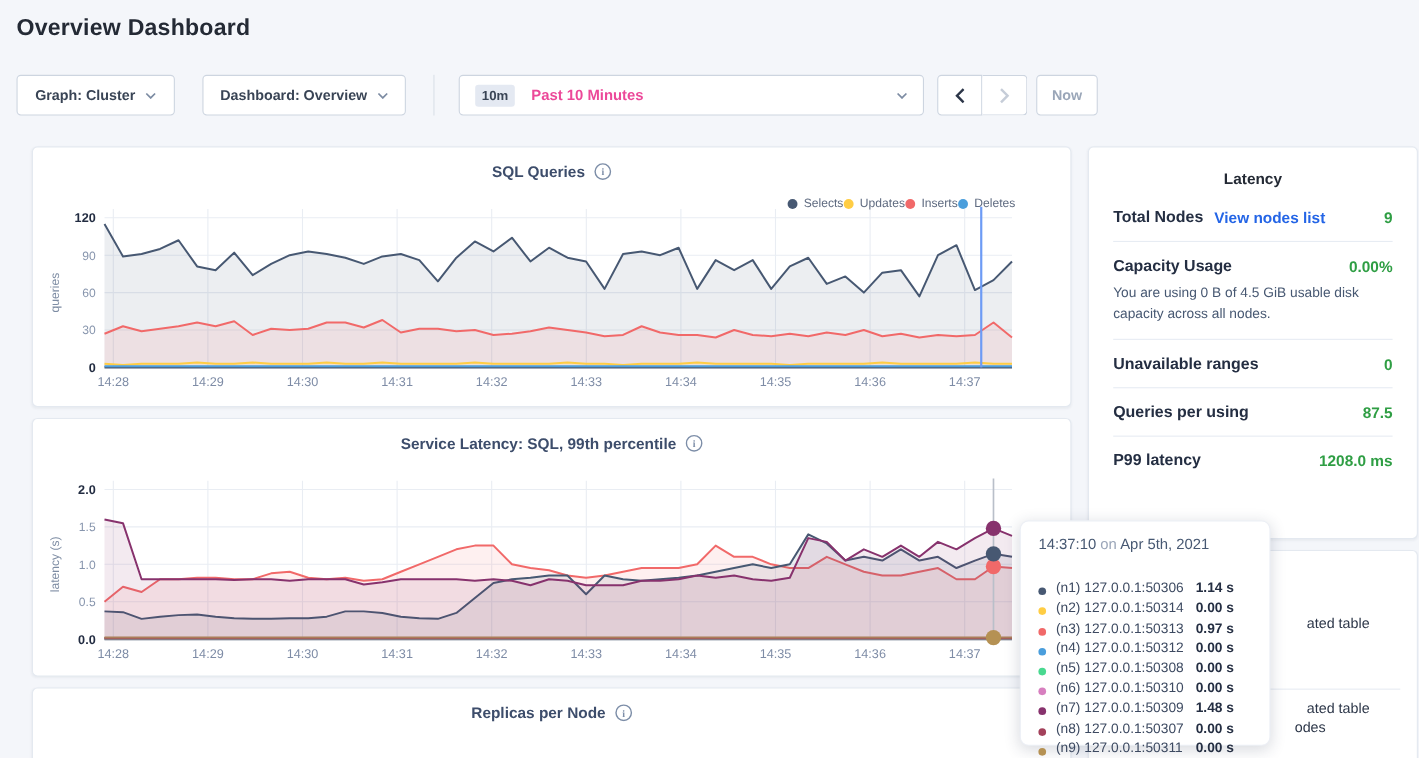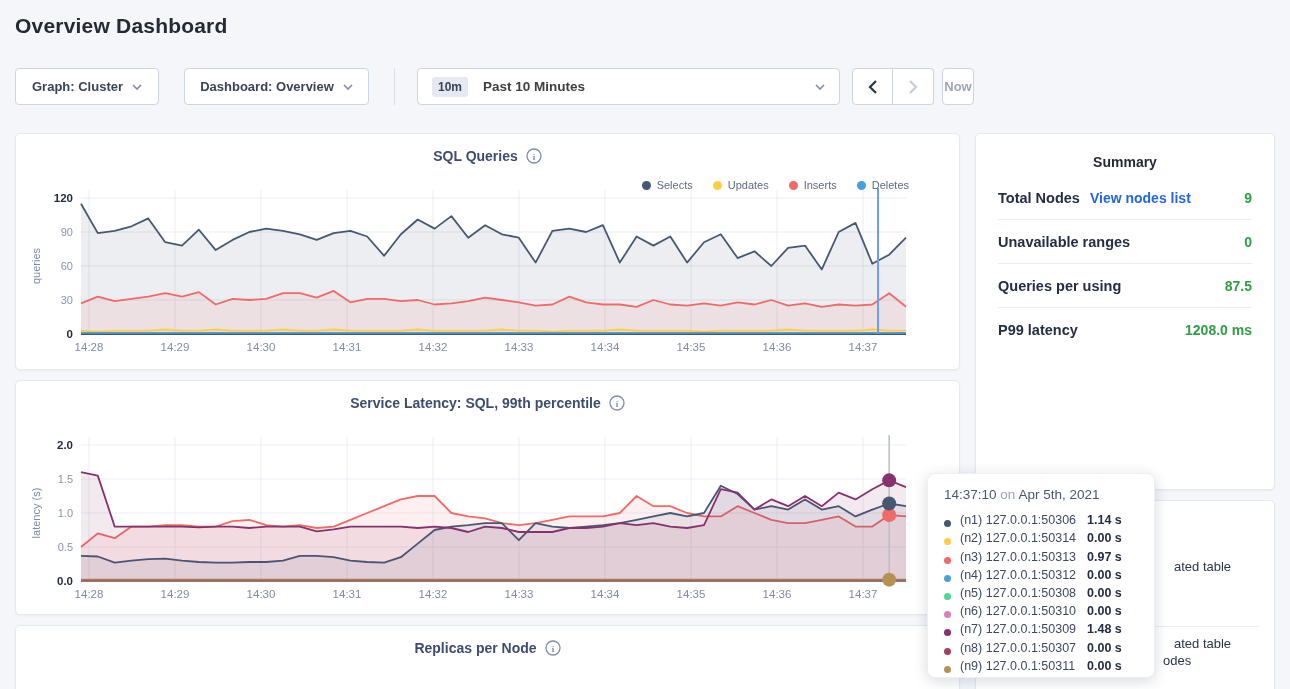--- a/index.html
+++ b/index.html
@@ -13,37 +13,38 @@
   
   .tb-btn {
     position:absolute; top:68px; height:37px; background:#fff;
     border:1px solid #cdd5e0; border-radius:4px; display:flex; align-items:center;
     justify-content:center; gap:9px; font-size:13px; font-weight:700; color:#394455; cursor:pointer;
   }
   .tb-divider { position:absolute; top:68px; width:1px; height:37px; background:#d9dfe8; }
   .range-badge { background:#e4e9f2; color:#394455; font-weight:700; font-size:12px; padding:3px 6px; border-radius:3px; }
   .time-picker { justify-content:flex-end; padding:0 14px; }
   .time-picker .chev { margin-left:auto; }
-  .time-label { font-size:13.5px; font-weight:700; color:#404040; margin-left:6px; }
+  .time-label { font-size:13.5px; font-weight:700; color:#ec4899; margin-left:6px; }
   .arrow-btn { width:41px; justify-content:center; }
   .arrow-left { border-radius:4px 0 0 4px; }
   .arrow-right { border-radius:0 4px 4px 0; border-left:none; }
   .now-btn { color:#9aa6b8; }
 
   
   .card {
     position:absolute; background:#fff; border:1px solid #e4e9f0; border-radius:5px;
     box-shadow:0 1px 2px rgba(40,50,80,.05);
+    margin-left:14px;
   }
   .chart-title {
     position:absolute; top:14px; left:0; right:0; display:flex; justify-content:center;
     align-items:center; gap:8px; font-size:14px; font-weight:700; color:#3d4d6b;
   }
   .chart-svg { position:absolute; left:0; top:0; }
-  .chart-legend { position:absolute; top:45px; right:50px; display:flex; gap:20px; align-items:flex-start; }
+  .chart-legend { position:absolute; top:45px; right:50px; display:flex; align-items:flex-start; }
   .legend-item { display:flex; align-items:center; gap:6px; font-size:11px; color:#5f6b80; cursor:pointer; }
   .legend-dot { width:9px; height:9px; border-radius:50%; }
 
   
   .summary-card { left:975px; top:133px; width:300px; height:357px; padding:20px 22px 0; }
   .summary-title { text-align:center; font-size:14px; font-weight:700; color:#242a35; margin-bottom:6px; }
   .sum-row { padding:14px 0 13px; border-bottom:1px solid #e7ecf3; }
   .sum-row:last-child { border-bottom:none; }
   .sum-head { display:flex; align-items:flex-start; }
   .sum-label { font-size:14.5px; font-weight:700; color:#242e42; }
@@ -55,21 +56,21 @@
   .events-card { left:975px; top:500px; width:300px; height:220px; }
   .events-frag { position:absolute; font-size:13px; color:#2c3648; }
   .events-divider { position:absolute; left:15px; right:15px; top:125px; height:1px; background:#e7ecf3; }
 
   
   .chart-tooltip {
     position:absolute; left:927px; top:473px; width:228px; height:205px; z-index:10;
     background:#fff; border:1px solid #eceff5; border-radius:8px;
     box-shadow:0 3px 14px rgba(40,50,80,.18); padding:13px 16px 10px;
   }
-  .tt-title { font-size:13.5px; margin-bottom:7px; }
+  .tt-title { font-size:13.5px; margin-bottom:21px; }
   .tt-time,.tt-date { color:#475872; }
   .tt-on { color:#9aa5b8; }
   .tt-row { display:flex; align-items:flex-end; height:18.2px; font-size:12.5px; color:#3d4a61; }
   .tt-dot { width:7px; height:7px; border-radius:50%; margin-right:9px; flex:0 0 7px; }
   .tt-node { flex:0 0 127px; }
   .tt-value { font-weight:700; color:#242e42; }
 </style>
 </head>
 <body>
 
@@ -100,21 +101,21 @@
   <div class="tb-btn arrow-btn arrow-left" style="left:852px;">
     <svg width="9" height="14" viewBox="0 0 9 14">
         <polyline points="8,1 2,7 8,13" fill="none" stroke="#2c3648" stroke-width="2.2"></polyline>
       </svg>
   </div>
   <div class="tb-btn arrow-btn arrow-right" style="left:893px;">
     <svg width="9" height="14" viewBox="0 0 9 14">
         <polyline points="1,1 7,7 1,13" fill="none" stroke="#c6cdd8" stroke-width="2.2"></polyline>
       </svg>
   </div>
-  <div class="tb-btn now-btn" style="left:942px;width:32px;">
+  <div class="tb-btn now-btn" style="left:942px;width:56px;">
     <span>Now</span>
   </div>
 
   <section class="card" style="left:15px;top:133px;width:945px;height:237px;overflow:hidden;">
     <div class="chart-title">
       <span>SQL Queries</span>
       <svg width="16" height="16" viewBox="0 0 16 16">
           <circle cx="8" cy="8" r="7" fill="none" stroke="#7d8ea8" stroke-width="1.3"></circle>
           <text x="8" y="11.5" text-anchor="middle" font-size="9" font-family="Liberation Serif, serif" fill="#7d8ea8">i</text>
         </svg>
@@ -245,27 +246,34 @@
     <div class="chart-title">
       <span>Replicas per Node</span>
       <svg width="16" height="16" viewBox="0 0 16 16">
           <circle cx="8" cy="8" r="7" fill="none" stroke="#7d8ea8" stroke-width="1.3"></circle>
           <text x="8" y="11.5" text-anchor="middle" font-size="9" font-family="Liberation Serif, serif" fill="#7d8ea8">i</text>
         </svg>
     </div>
   </section>
 
   <aside class="card summary-card">
-    <div class="summary-title">Summary</div>
+    <div class="summary-title">Latency</div>
     <div class="sum-row">
       <div class="sum-head">
         <span class="sum-label">Total Nodes</span>
         <span class="sum-link">View nodes list</span>
         <span class="sum-value">9</span>
       </div>
+    </div>
+    <div class="sum-row">
+      <div class="sum-head">
+        <span class="sum-label">Capacity Usage</span>
+        <span class="sum-value">0.00%</span>
+      </div>
+      <div class="sum-sub">You are using 0 B of 4.5 GiB usable disk capacity across all nodes.</div>
     </div>
     <div class="sum-row">
       <div class="sum-head">
         <span class="sum-label">Unavailable ranges</span>
         <span class="sum-value">0</span>
       </div>
     </div>
     <div class="sum-row">
       <div class="sum-head">
         <span class="sum-label">Queries per using</span>

